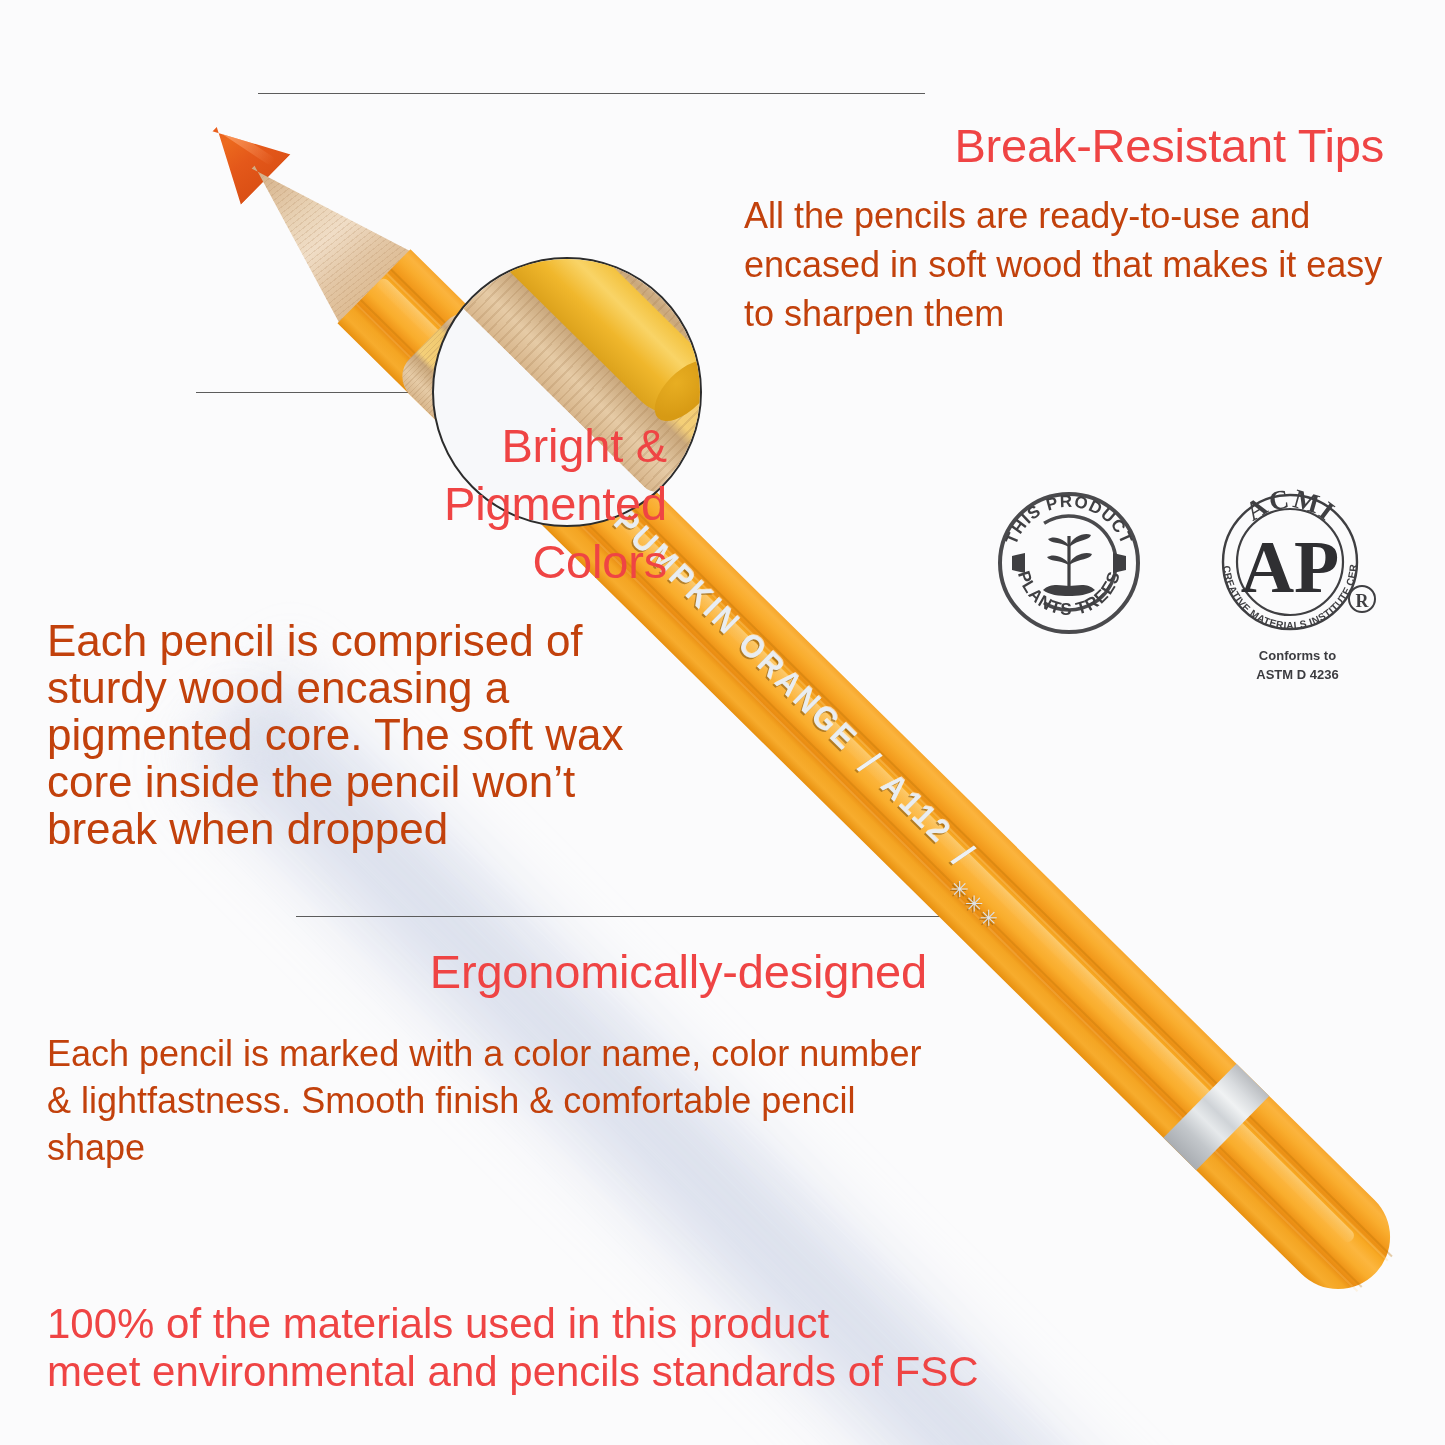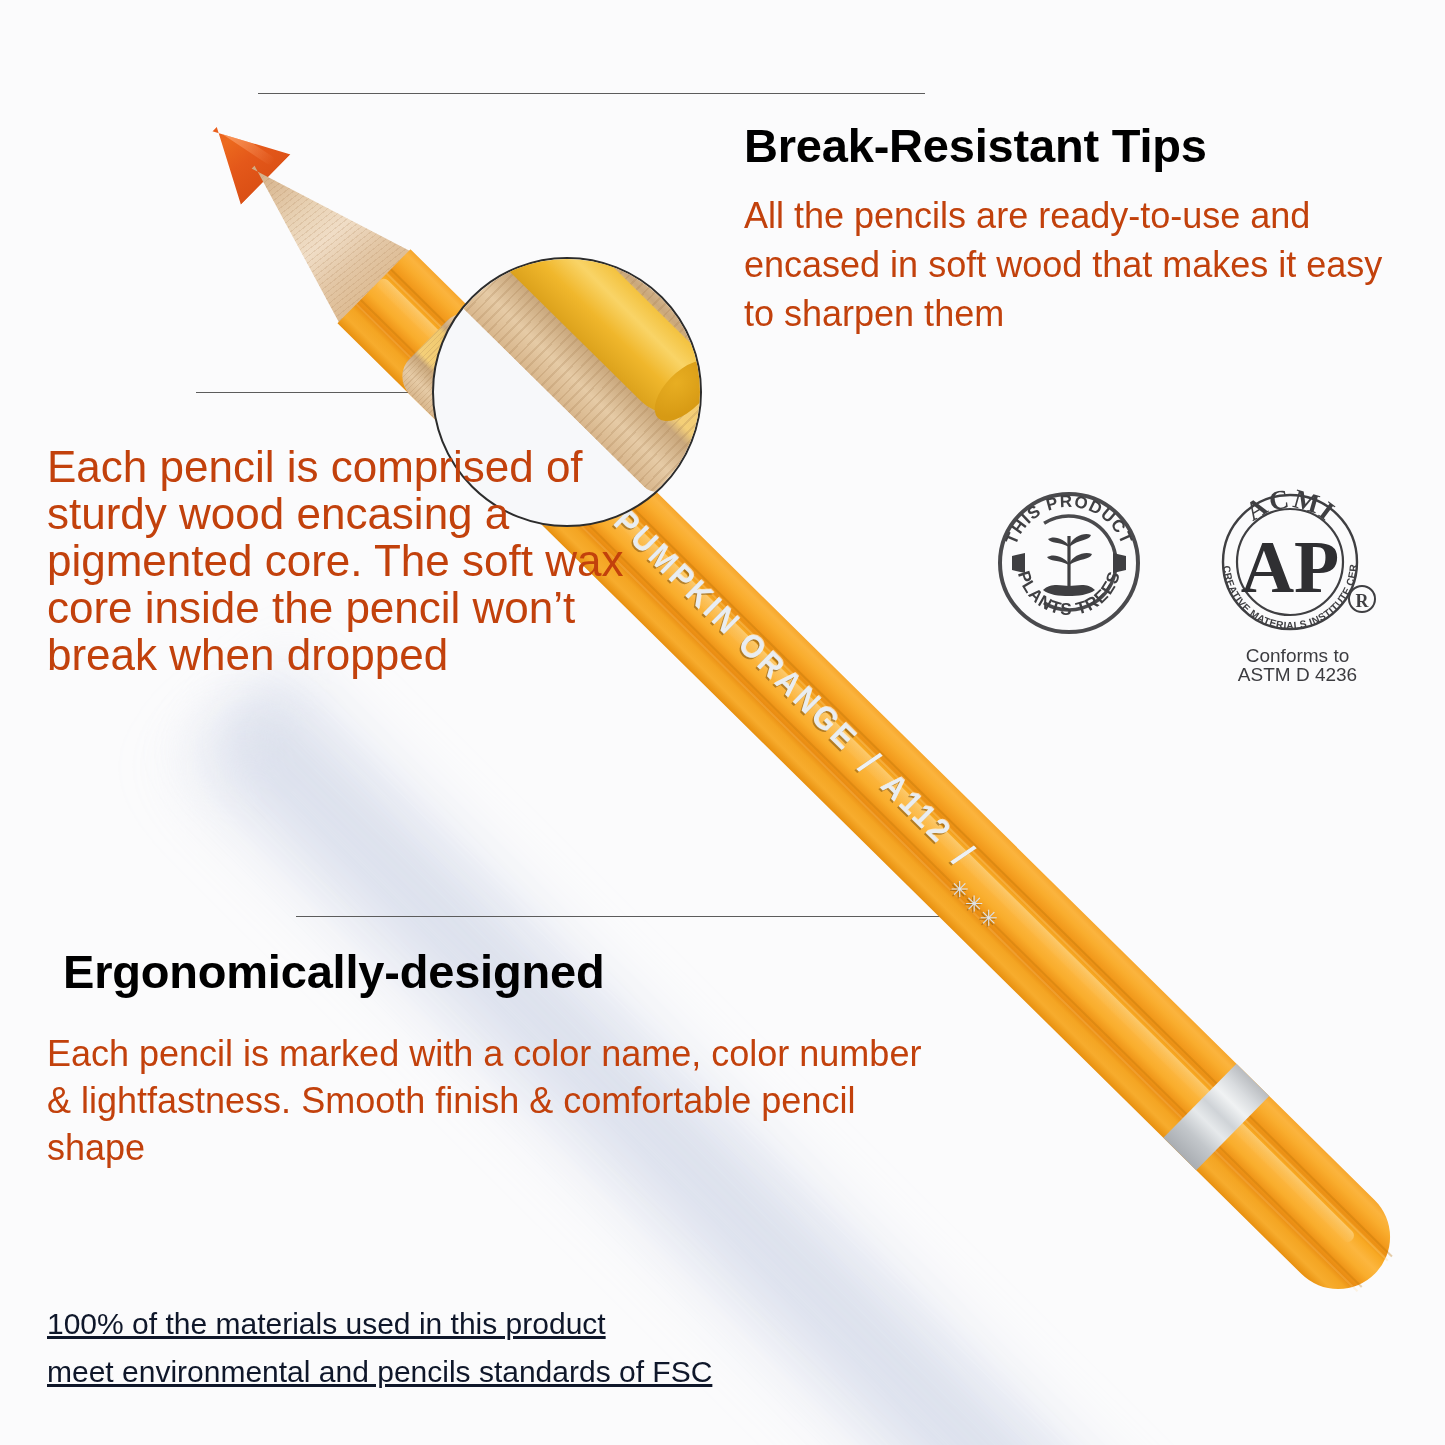--- a/index.html
+++ b/index.html
@@ -173,48 +173,50 @@
     width:1630px;height:104px;
     transform:rotate(44.6deg);transform-origin:370px 136px;
   }
   .mag-scale{position:absolute;left:0;top:0;transform:scale(1.9);transform-origin:318px 52px;}
 
   
   .leader{position:absolute;height:1px;background:#5c5c5c;}
 
   
   .h-main{
-    font-weight:700;color:#000000;
+    font-weight:400;color:#ef4444;
     letter-spacing:-0.2px;
+    text-align:right;
   }
   .body-txt{color:#c2410c;}
 
   #blk-tips{position:absolute;left:744px;top:116px;width:640px;}
   #blk-tips .h-main{font-size:47px;line-height:59px;}
   #blk-tips .body-txt{font-size:36px;line-height:49px;margin-top:16px;}
 
   #blk-bright{position:absolute;left:47px;top:417px;width:620px;}
   #blk-bright .h-main{font-size:47px;line-height:58px;}
   #blk-bright .body-txt{font-size:44px;line-height:47px;margin-top:26px;}
 
   #blk-ergo{position:absolute;left:47px;top:943px;width:880px;}
   #blk-ergo .h-main{font-size:47px;line-height:58px;margin-left:16px;}
   #blk-ergo .body-txt{font-size:36px;line-height:47px;margin-top:29px;}
 
   #fsc-note{position:absolute;left:47px;top:1300px;width:1070px;
-    font-size:30px;line-height:48px;color:#0f172a;text-decoration:underline;}
+    font-size:42px;line-height:48px;color:#ef4444;}
 
   
   .badges{position:absolute;left:995px;top:489px;display:flex;gap:72px;align-items:flex-start;}
   .badge-trees{width:148px;height:148px;}
   .badge-ap-wrap{width:165px;text-align:center;}
   .badge-ap{width:165px;height:150px;}
   .astm{
-    font-size:19px;line-height:19px;color:#3c3c40;margin-top:3px;
+    font-size:13px;line-height:19px;color:#3c3c40;margin-top:3px;
     font-family:"Liberation Sans", sans-serif;
+    font-weight:bold;
   }
 </style>
 </head>
 <body>
 
 <div id="stage">
 
   <div class="shadow-band"></div>
   <div class="shadow-band b2"></div>
 
@@ -265,20 +267,25 @@
   </div>
 
   <div id="blk-tips">
     <div class="h-main">
       <div>Break-Resistant Tips</div>
     </div>
     <div class="body-txt">All the pencils are ready-to-use and encased in soft wood that makes it easy to sharpen them</div>
   </div>
 
   <div id="blk-bright">
+    <div class="h-main">
+      <div>Bright &amp;</div>
+      <div>Pigmented</div>
+      <div>Colors</div>
+    </div>
     <div class="body-txt">Each pencil is comprised of sturdy wood encasing a pigmented core. The soft wax core inside the pencil won’t break when dropped</div>
   </div>
 
   <div id="blk-ergo">
     <div class="h-main">
       <div>Ergonomically-designed</div>
     </div>
     <div class="body-txt">Each pencil is marked with a color name, color number &amp; lightfastness. Smooth finish &amp; comfortable pencil shape</div>
   </div>
 

